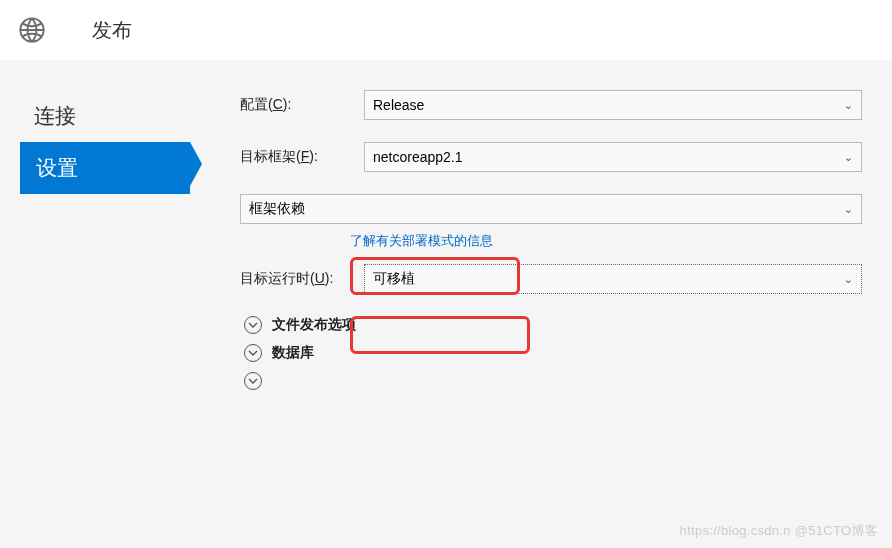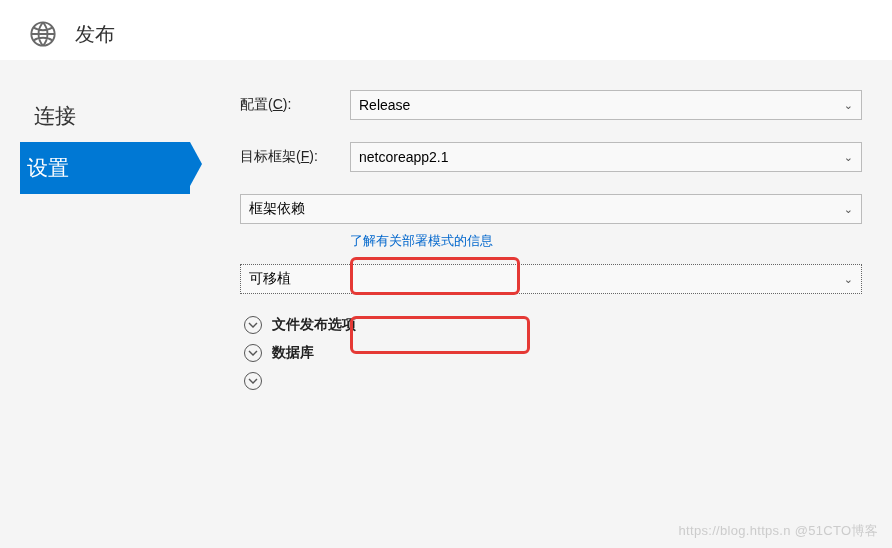--- a/index.html
+++ b/index.html
@@ -1,27 +1,27 @@
 <!DOCTYPE html>
 <html><head>
   <meta charset="utf-8">
   <style>
     * { margin: 0; padding: 0; box-sizing: border-box; font-family: "Segoe UI", "Microsoft YaHei", sans-serif; }
     body { width: 892px; height: 548px; background: #f5f5f5; overflow: hidden; position: relative; }
-    .header { display: flex; align-items: flex-end; padding: 12px 29px; background: #fff; height: 60px; }
+    .header { display: flex; align-items: center; padding: 12px 18px; background: #fff; height: 60px; gap: 28px; }
     .header-icon { width: 28px; height: 28px; margin-right: 18px; opacity: 0.8; }
     .header-title { font-size: 20px; color: #333; font-weight: 400; }
     .body { display: flex; padding-top: 30px; }
     .sidebar { width: 190px; padding-left: 26px; }
     .sidebar-item { padding: 12px 0 12px 8px; font-size: 21px; color: #333; cursor: pointer; position: relative; }
-    .sidebar-item.active { background: #0078d4; color: #fff; padding-left: 7px; margin-left: -6px; }
+    .sidebar-item.active { background: #0078d4; color: #fff; padding-left: 16px; margin-left: -6px; }
     .sidebar-item.active::after { content: ""; position: absolute; right: -12px; top: 0; width: 0; height: 0; border-top: 22px solid transparent; border-bottom: 22px solid transparent; border-left: 12px solid #0078d4; }
     .main { flex: 1; padding: 0 30px 0 50px; }
     .profile-title { font-size: 15px; font-weight: 600; color: #222; margin-bottom: 30px; }
-    .row { display: flex; align-items: center; margin-bottom: 22px; position: relative; }
+    .row { display: flex; align-items: center; margin-bottom: 22px; position: relative; gap: 14px; }
     .row-label { width: 110px; font-size: 14px; color: #222; }
     .row-label .accel { text-decoration: underline; }
     .row-select { flex: 1; height: 30px; border: 1px solid #bbb; background: #f9f9f9; padding: 7px 8px; font-size: 14px; display: flex; align-items: center; justify-content: space-between; cursor: pointer; }
     .row-select.dotted { border: 1px dotted #666; }
     .chev { font-size: 11px; color: #555; }
     .link-hint { margin-left: 110px; margin-top: -14px; margin-bottom: 14px; font-size: 13px; color: #0066cc; cursor: pointer; font-family: Liberation Serif, serif; }
     .red-box { position: absolute; border: 3px solid #e53935; border-radius: 6px; pointer-events: none; }
     .red1 { left: 350px; top: 257px; width: 170px; height: 38px; }
     .red2 { left: 350px; top: 316px; width: 180px; height: 38px; }
     .expand-row { display: flex; align-items: center; margin: 8px 0 10px 4px; cursor: pointer; }
@@ -77,20 +77,23 @@
 
     <div class="row">
       <div class="row-select">
         <span>框架依赖</span>
         <span class="chev">⌄</span>
       </div>
     </div>
     <div class="link-hint">了解有关部署模式的信息</div>
 
     <div class="row">
+      <div class="row-label">
+        <span>目标运行时(</span><span class="accel">U</span><span>):</span>
+      </div>
       <div class="row-select dotted">
         <span>可移植</span>
         <span class="chev">⌄</span>
       </div>
     </div>
 
     <div class="expand-row">
       <span class="expand-icon">
           <svg viewBox="0 0 10 10">
             <path d="M1 3 L5 7 L9 3" stroke="#555" stroke-width="1.4" fill="none"></path>
@@ -111,13 +114,13 @@
           <svg viewBox="0 0 10 10">
             <path d="M1 3 L5 7 L9 3" stroke="#555" stroke-width="1.4" fill="none"></path>
           </svg>
         </span>
     </div>
   </div>
 </div>
 
 <div class="red-box red1"></div>
 <div class="red-box red2"></div>
-<div class="watermark">https://blog.https.n @51CTO博客</div>
+<div class="watermark">https://blog.csdn.n @51CTO博客</div>
 
 </body></html>

